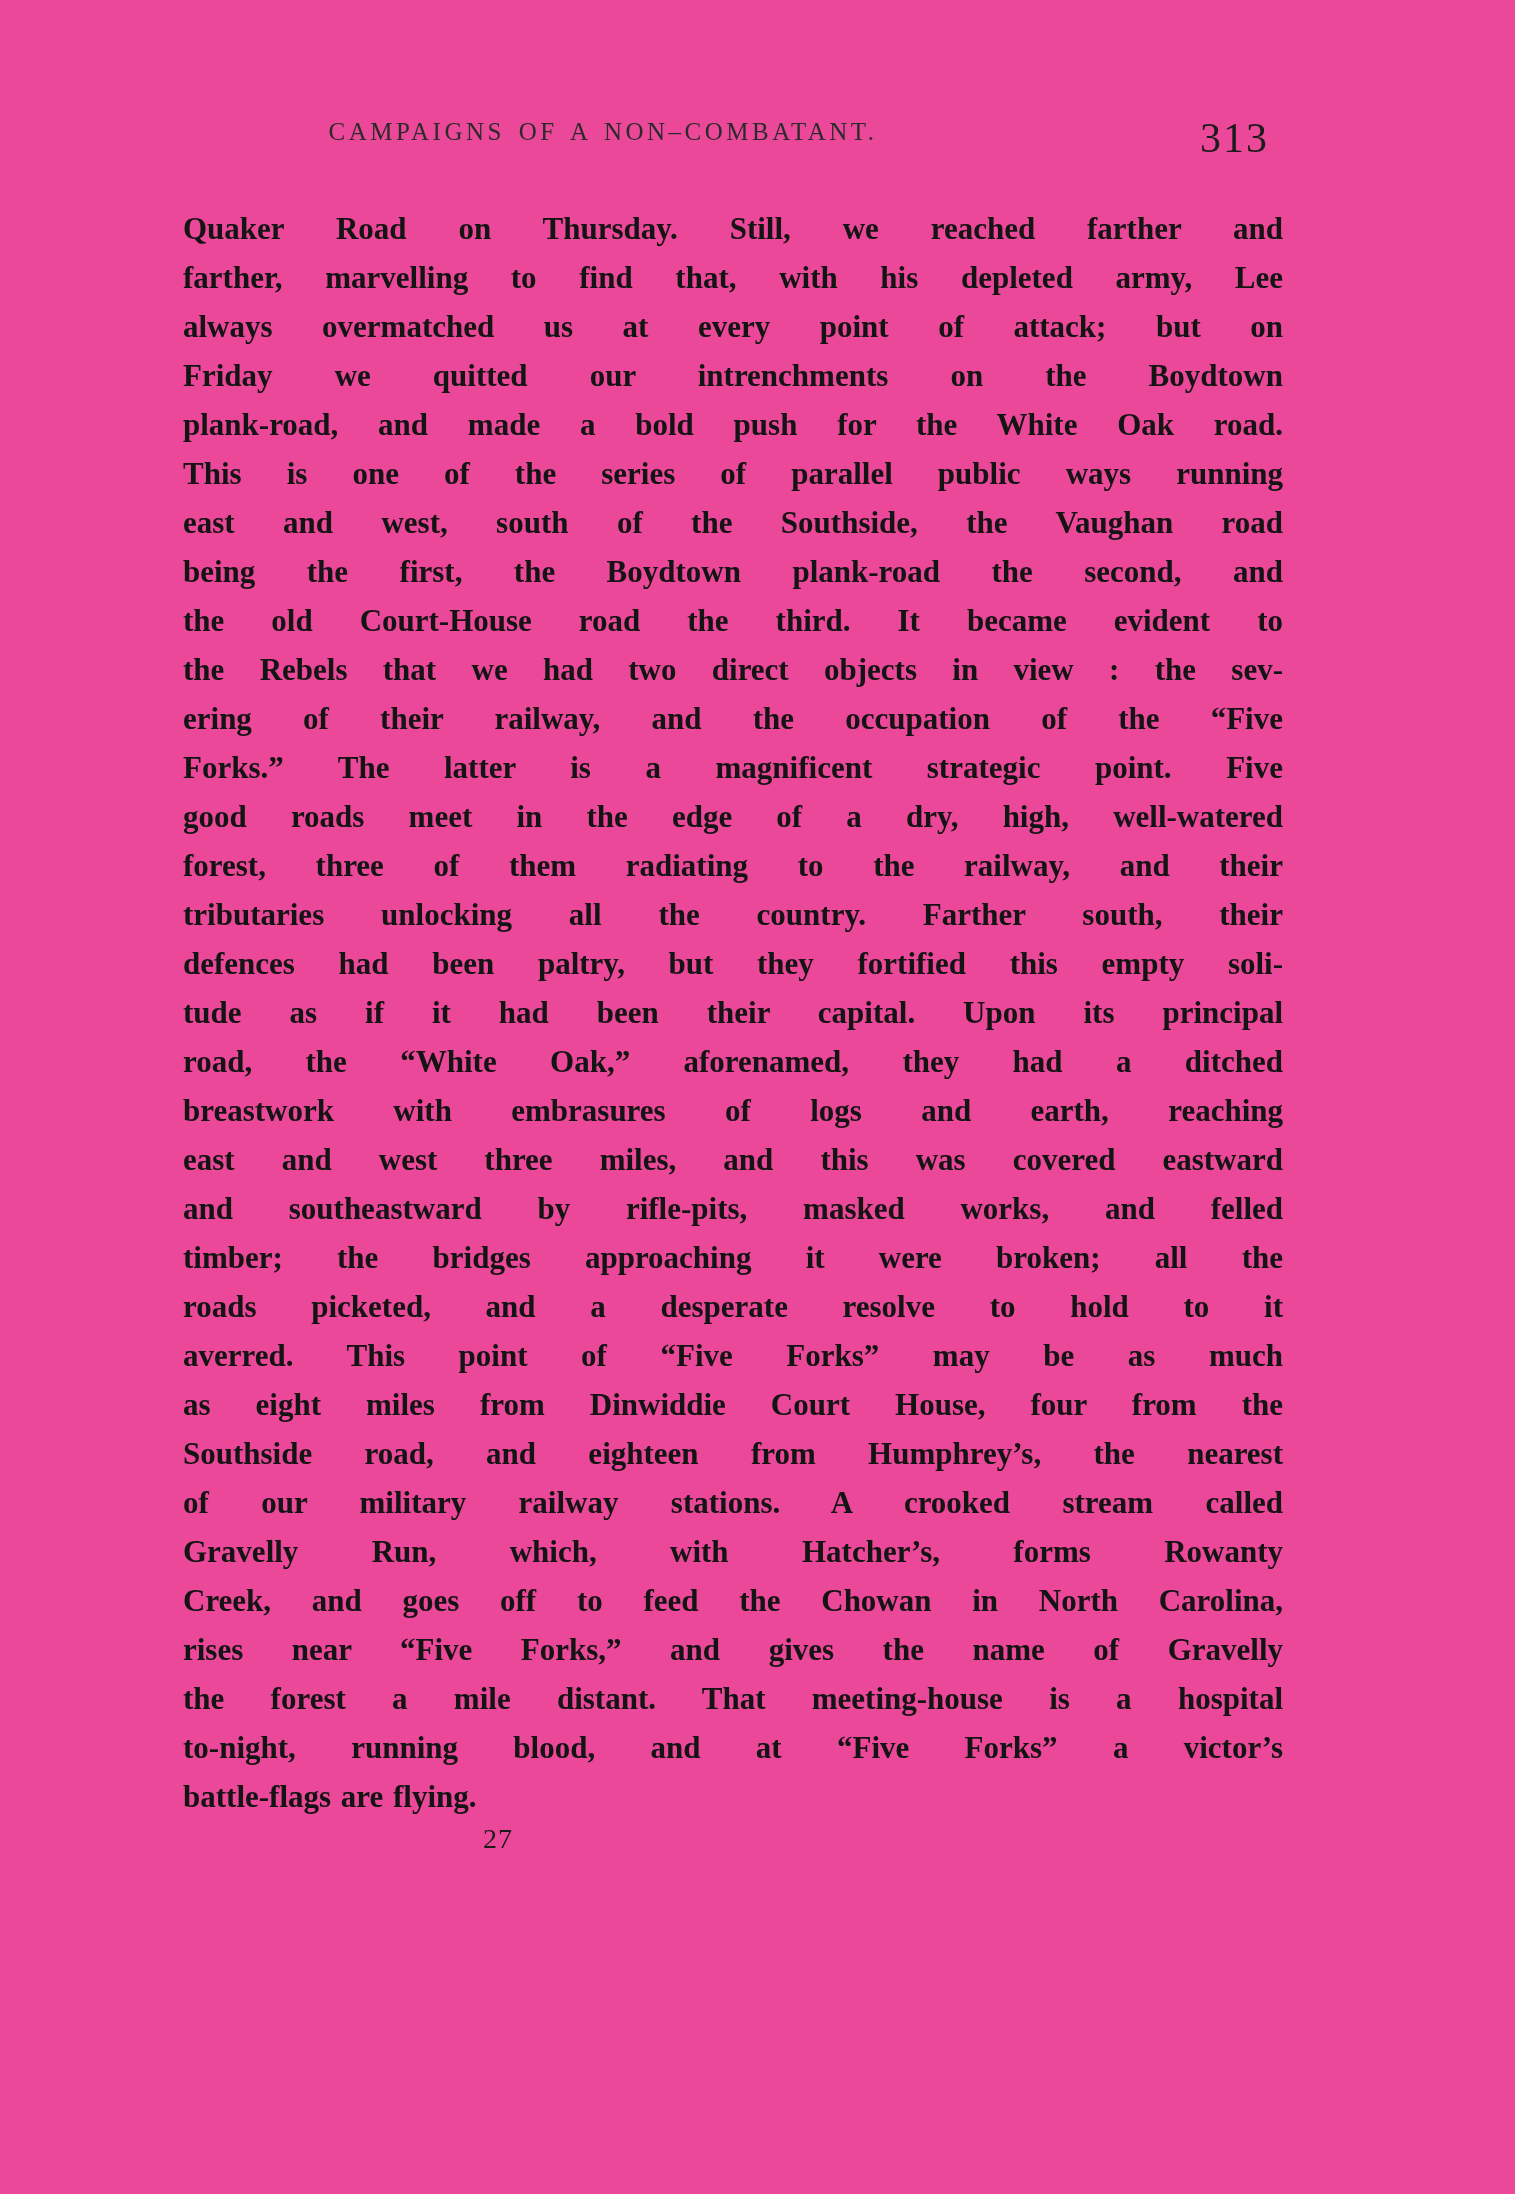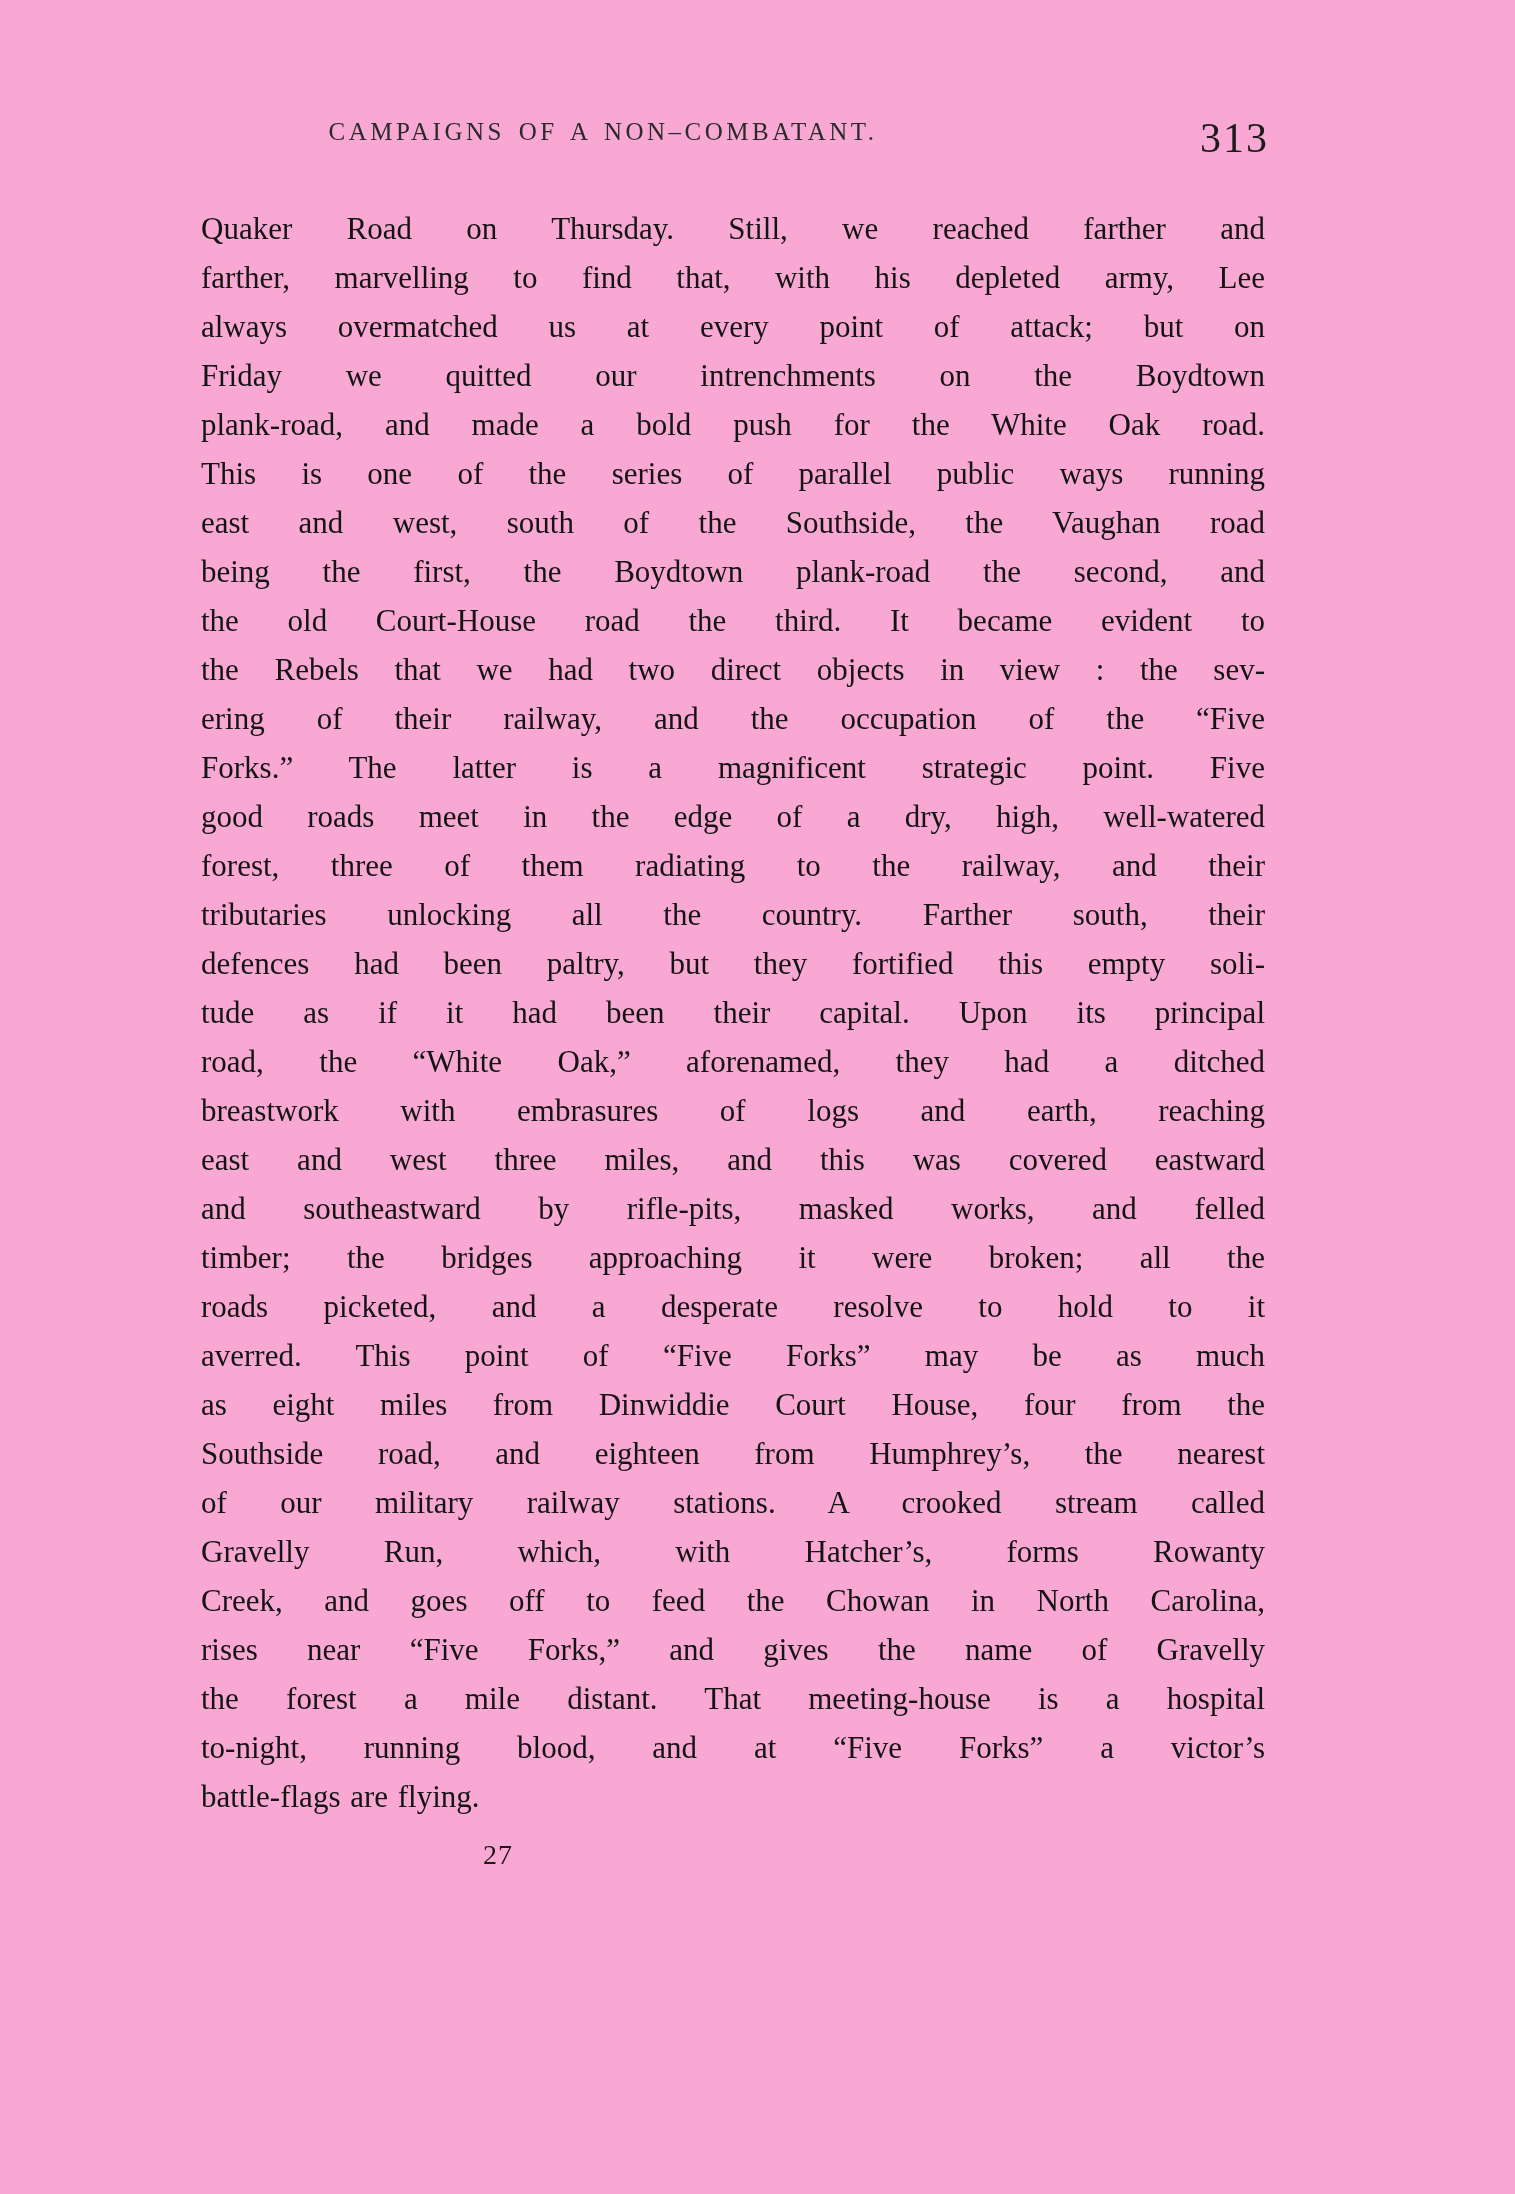--- a/index.html
+++ b/index.html
@@ -10,21 +10,21 @@
     width: 1515px;
     height: 2194px;
     background: #e9e9e7;
     font-family: "Liberation Serif", serif;
     overflow: hidden;
   }
   .page {
     position: relative;
     width: 1515px;
     height: 2194px;
-    background: #f9a8d4;
+    background: #ec4899;
     color: #1b1b1b;
   }
   .text-block {
     position: absolute;
     left: 183px;
     top: 118px;
     width: 1100px;
   }
   .running-header {
     position: relative;
@@ -43,21 +43,22 @@
   }
   .page-number {
     position: absolute;
     right: 14px;
     top: -4px;
     font-size: 42px;
     letter-spacing: 2px;
     color: #1b1b1b;
   }
   .body-text .paragraph {
-    margin: 18px;
+    margin: 0;
+    font-weight: bold;
   }
   .line {
     font-size: 31px;
     line-height: 49px;
     color: #141414;
     word-spacing: 2px;
   }
   .line.justified {
     text-align: justify;
     text-align-last: justify;

